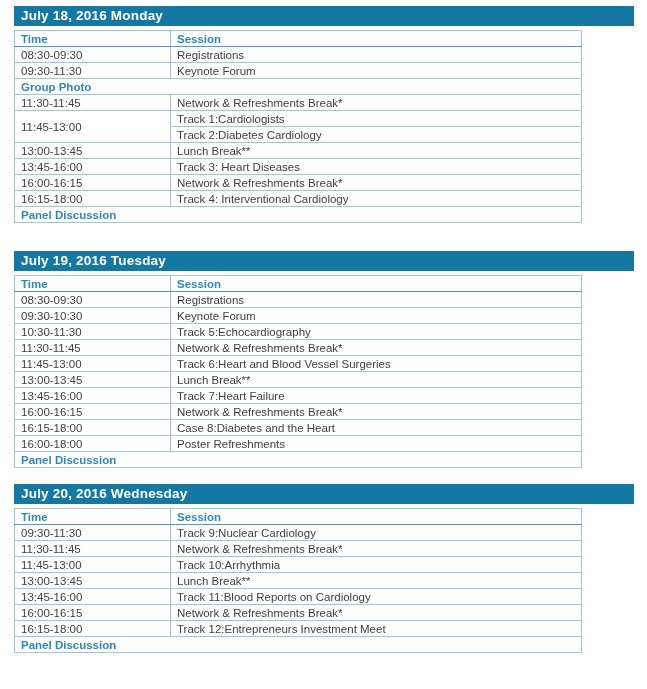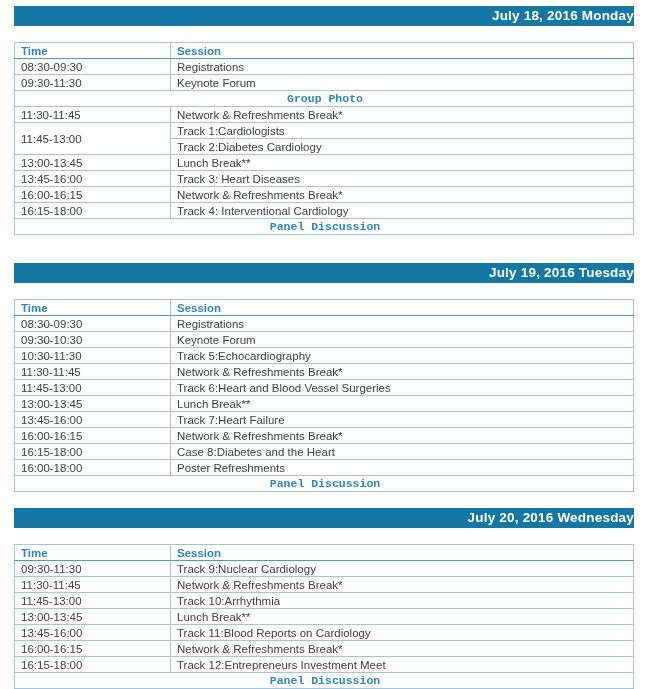--- a/index.html
+++ b/index.html
@@ -27,46 +27,45 @@
   .day-3{margin-top:16px;}
   .band{
     background:var(--band);
     color:#ffffff;
     height:20px;
     line-height:20px;
     padding-left:7px;
     font-size:13.5px;
     font-weight:bold;
     letter-spacing:.2px;
-    text-align:right;
   }
   table.sched{
-    width:620px;
+    width:568px;
     border-collapse:collapse;
     table-layout:fixed;
-    margin-top:16px;
+    margin-top:4px;
     border:1px solid var(--border-outer);
     font-size:11.5px;
   }
   table.sched td, table.sched th{
     border:1px solid var(--border-light);
     height:16px;
     padding:0 4px 0 6px;
     vertical-align:middle;
     white-space:nowrap;
     overflow:hidden;
   }
   table.sched th{
     text-align:left;
     font-weight:bold;
     color:var(--accent);
     border-bottom-color:var(--border-outer);
   }
   col.time-col{width:156px;}
-  td.span{text-align:center;padding-left:0;font-family:Liberation Mono, monospace;}
+  td.span{padding-left:0;}
   td.span.accent{color:var(--accent);font-weight:bold;}
   td.span.plain{color:var(--body-text);font-weight:normal;}
 </style>
 </head>
 <body>
 
 <div class="page">
 
   <section class="day day-1">
     <header class="band">

